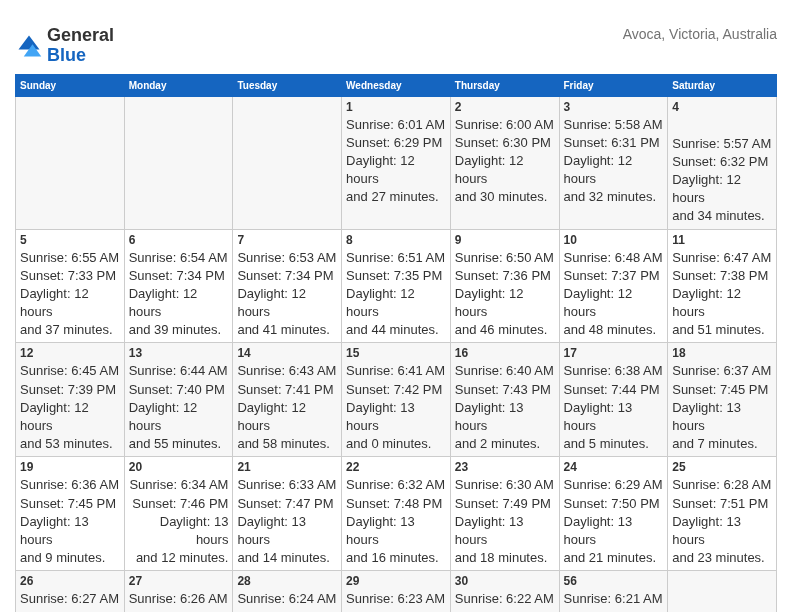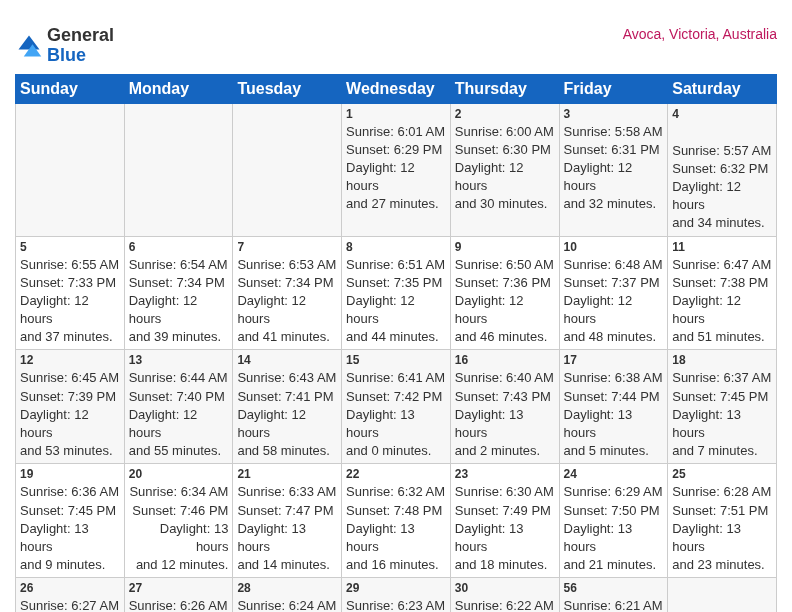--- a/index.html
+++ b/index.html
@@ -44,33 +44,33 @@
       text-align: right;
     }
     .month-title {
       font-size: 36px;
       font-weight: 300;
       color: #333;
       line-height: 1.1;
     }
     .location {
       font-size: 14px;
-      color: #be185d;
+      color: #737373;
     }
     .calendar {
       flex: 1;
       border: 1px solid #ccc;
       border-collapse: collapse;
       width: 100%;
       table-layout: fixed;
     }
     .calendar th {
       background-color: #1565C0;
       color: #fff;
-      font-size: 16px;
+      font-size: 10px;
       font-weight: bold;
       padding: 5px 4px;
       text-align: left;
       border: 1px solid #1565C0;
     }
     .calendar td {
       vertical-align: top;
       border: 1px solid #ccc;
       padding: 3px 4px;
       font-size: 9.5px;

